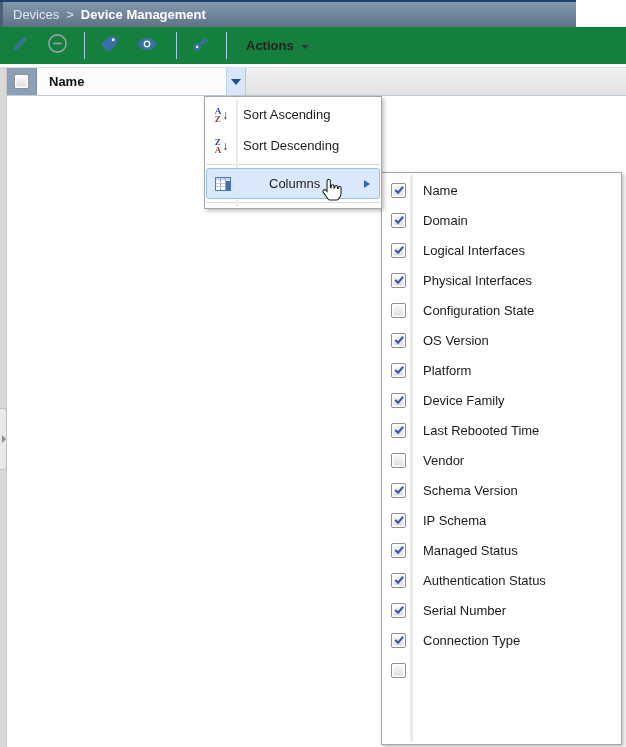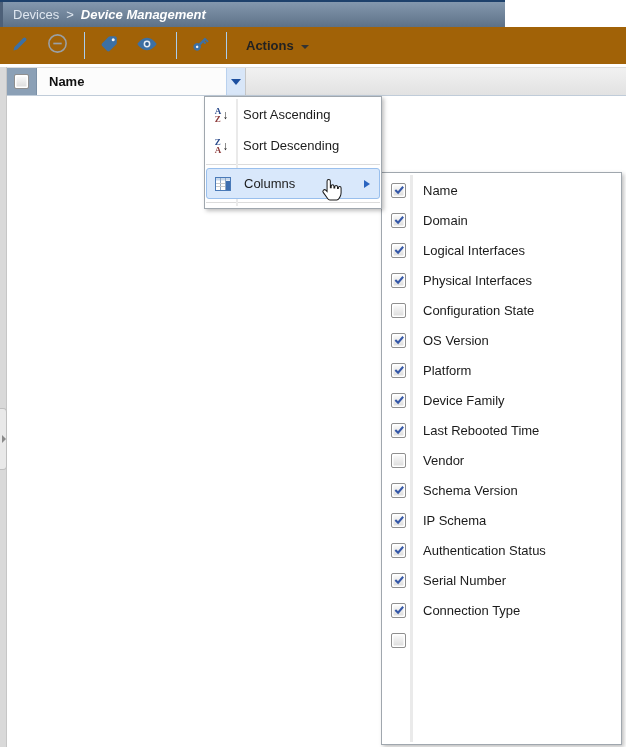--- a/index.html
+++ b/index.html
@@ -3,34 +3,34 @@
 <meta charset="utf-8">
 <style>
   html,body{margin:0;padding:0;}
   body{
     width:626px;height:747px;position:relative;overflow:hidden;
     background:#fff;font-family:"Liberation Sans",sans-serif;
     -webkit-font-smoothing:antialiased;
   }
   
   .crumb-bar{
-    position:absolute;left:0;top:0;width:505px;height:27px;box-sizing:border-box;
+    position:absolute;left:0;top:0;width:576px;height:27px;box-sizing:border-box;
     background:linear-gradient(#8498ae,#5d7187);
     border-top:2px solid #1e416b;
     display:flex;align-items:center;padding-left:13px;
     font-size:13px;color:#dfe7f0;
   }
   .crumb-bar::before{content:"";position:absolute;left:0;top:0;bottom:0;width:3px;background:#4d6078;}
   .crumb-link{cursor:pointer;}
   .crumb-sep{margin:0 7px;}
-  .crumb-current{color:#ffffff;font-weight:bold;font-style:italic;}
+  .crumb-current{color:#ffffff;font-weight:bold;}
   
   .toolbar{
     position:absolute;left:0;top:27px;width:626px;height:37px;
-    background:#a16207;
+    background:#15803d;
   }
   .tb-btn{position:absolute;top:5px;width:28px;height:27px;display:flex;align-items:center;justify-content:center;border-radius:3px;}
   .tb-sep{position:absolute;top:5px;width:1px;height:27px;background:#a9cdee;}
   .actions-btn{
     position:absolute;left:238px;top:5px;height:27px;display:flex;align-items:center;gap:7px;
     padding:0 8px;font-size:13px;font-weight:bold;color:#222;
   }
   .caret-down{width:0;height:0;border-left:4px solid transparent;border-right:4px solid transparent;border-top:4px solid #333;margin-top:2px;}
   
   .grid-header{
@@ -76,21 +76,21 @@
     padding:2px 0;z-index:5;
   }
   .menu .gutter-line{position:absolute;left:31px;top:2px;bottom:2px;width:2px;background:#eaeaea;}
   .m-item{
     position:relative;height:31px;display:flex;align-items:center;
     padding-left:7px;font-size:13px;color:#1c1c1c;cursor:pointer;
   }
   .m-icon{width:19px;display:flex;justify-content:center;align-items:center;margin-right:12px;flex:none;position:relative;z-index:1;}
   .m-item.active{
     background:#d9e8fb;border:1px solid #99bfed;border-radius:3px;
-    margin:0 1px;height:29px;padding-left:6px;
+    margin:0 1px;height:29px;padding-left:6px;gap:25px;
   }
   .m-sep{height:1px;background:#dcdcdc;margin:3px 1px;}
   .m-arrow{position:absolute;right:9px;width:0;height:0;border-left:6px solid #2a64c0;border-top:4.5px solid transparent;border-bottom:4.5px solid transparent;}
   .sort-ico{display:flex;align-items:center;}
   .sort-letters{display:flex;flex-direction:column;font-family:"Liberation Serif",serif;font-weight:bold;font-size:9px;line-height:8px;}
   .sort-letters .lt{color:#2b4b8c;}
   .sort-letters .lb{color:#8c3a3a;}
   .sort-darr{font-size:12px;font-weight:bold;color:#222;margin-left:1px;line-height:12px;}
   
   .submenu{
@@ -345,20 +345,28 @@
   <div class="sm-item checked">
     <span class="cb">
       <svg width="12" height="12" viewBox="0 0 13 13">
           <path d="M2.5 6.5 L5.5 9.5 L11 3" stroke="#3558a8" stroke-width="2.2" fill="none"></path>
         </svg>
     </span>
     <span class="sm-label">IP Schema</span>
   </div>
 
 
+  <div class="sm-item checked">
+    <span class="cb">
+      <svg width="12" height="12" viewBox="0 0 13 13">
+          <path d="M2.5 6.5 L5.5 9.5 L11 3" stroke="#3558a8" stroke-width="2.2" fill="none"></path>
+        </svg>
+    </span>
+    <span class="sm-label">Managed Status</span>
+  </div>
 
   <div class="sm-item checked">
     <span class="cb">
       <svg width="12" height="12" viewBox="0 0 13 13">
           <path d="M2.5 6.5 L5.5 9.5 L11 3" stroke="#3558a8" stroke-width="2.2" fill="none"></path>
         </svg>
     </span>
     <span class="sm-label">Authentication Status</span>
   </div>
 

